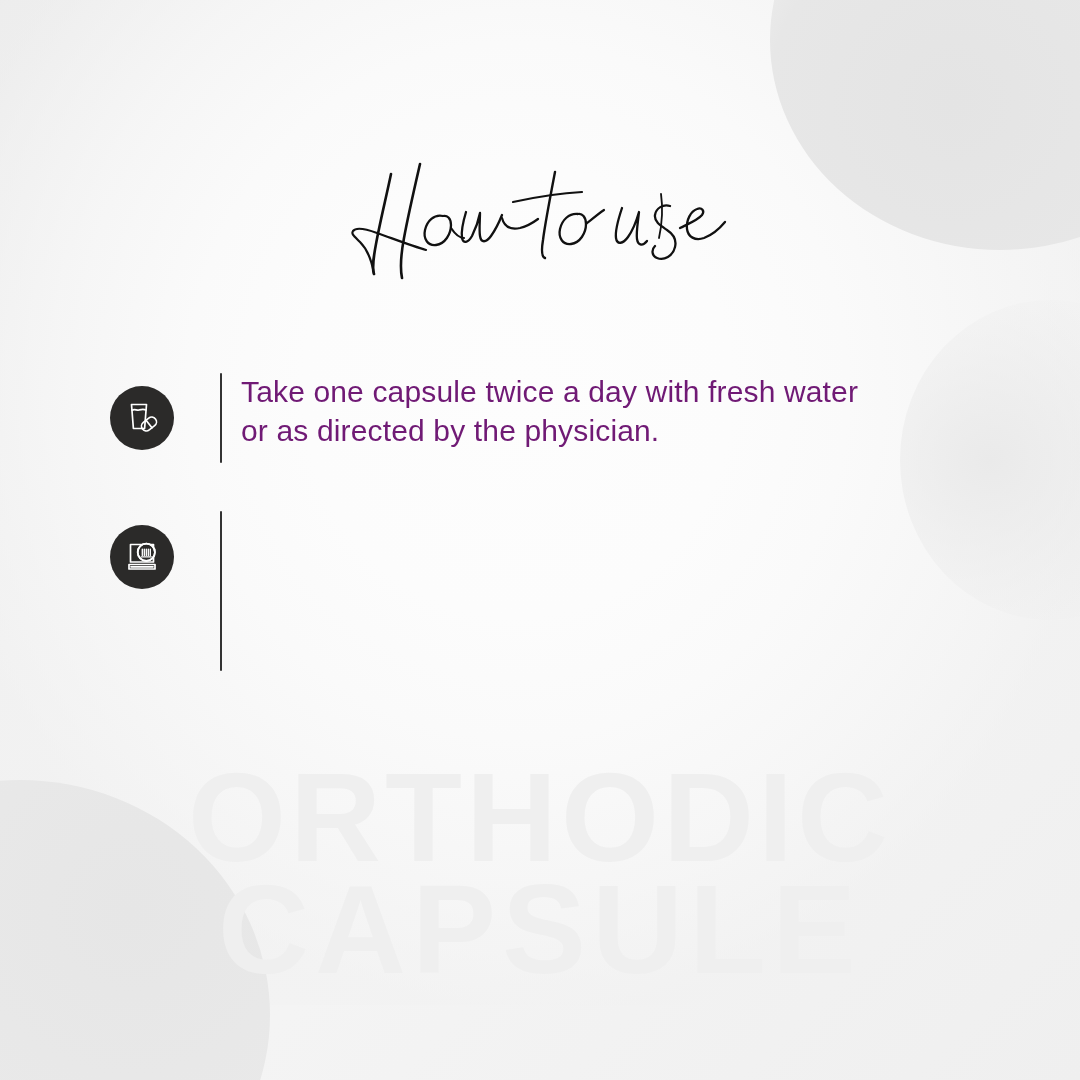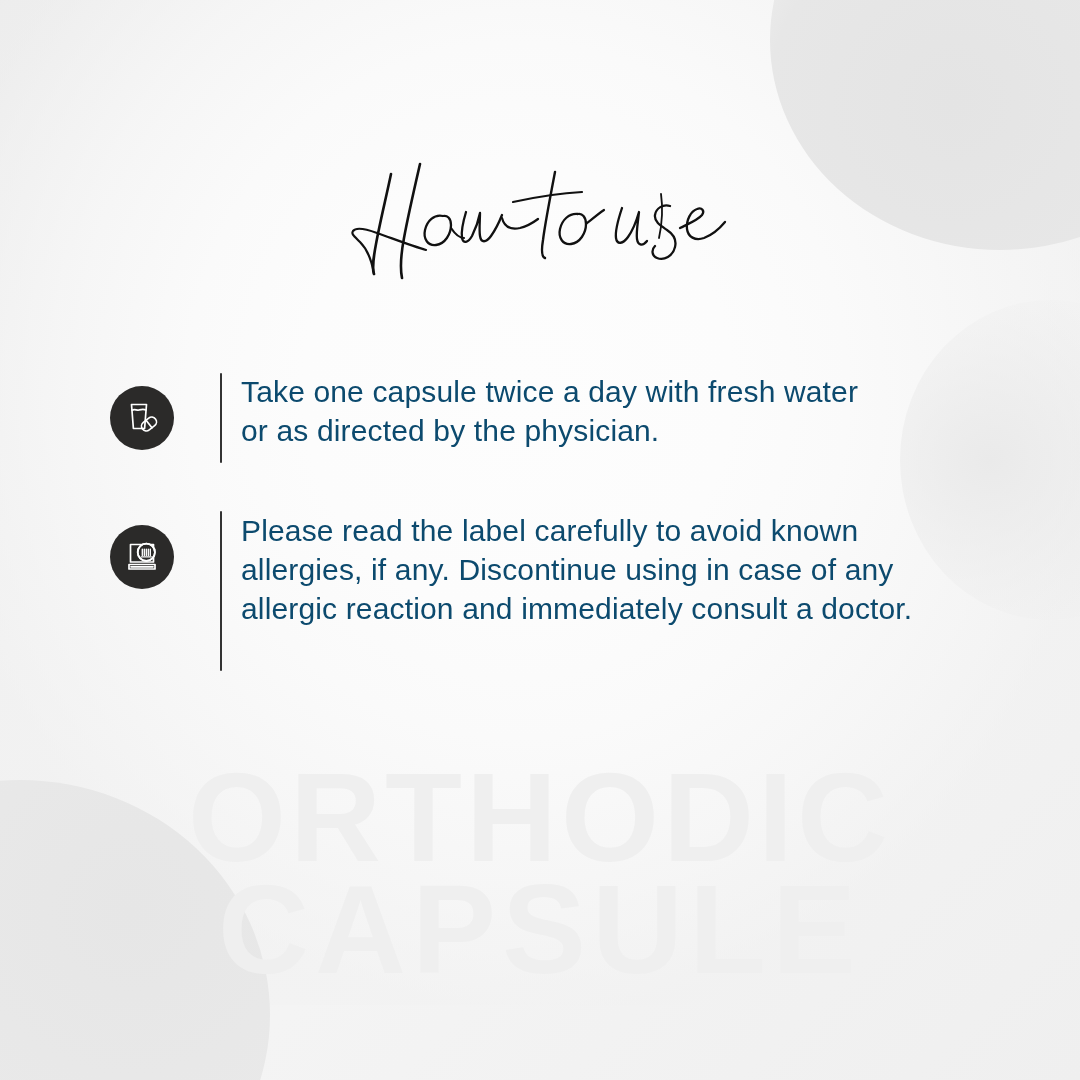--- a/index.html
+++ b/index.html
@@ -145,21 +145,21 @@
   }
   .divider-1 { height: 90px; margin-top: 1px; }
   .divider-2 { height: 160px; margin-top: 0px; }
 
   .text-col {
     flex: 1 1 auto;
     padding-left: 4px;
   }
   .body-text {
     margin: 0;
-    color: #0c4a6e;
+    color: #701a75;
     font-family: "Liberation Sans", sans-serif;
     font-size: 30px;
     line-height: 39px;
     font-weight: 400;
     letter-spacing: 0.15px;
     white-space: pre-line;
   }
 </style>
 </head>
 <body>
@@ -259,21 +259,16 @@
                 <path d="M28.3 12.1 V18.4"></path>
               </g>
               <path d="M19.3 19.9 H29.3" stroke-width="1.3"></path>
             </g>
           </svg>
         </div>
       </div>
       <div class="divider-col">
         <div class="divider divider-2"></div>
       </div>
-      <div class="text-col">
-        <p class="body-text">Please read the label carefully to avoid known
-allergies, if any. Discontinue using in case of any
-allergic reaction and immediately consult a doctor.</p>
-      </div>
     </div>
 
   </div>
 </div>
 
 </body></html>

